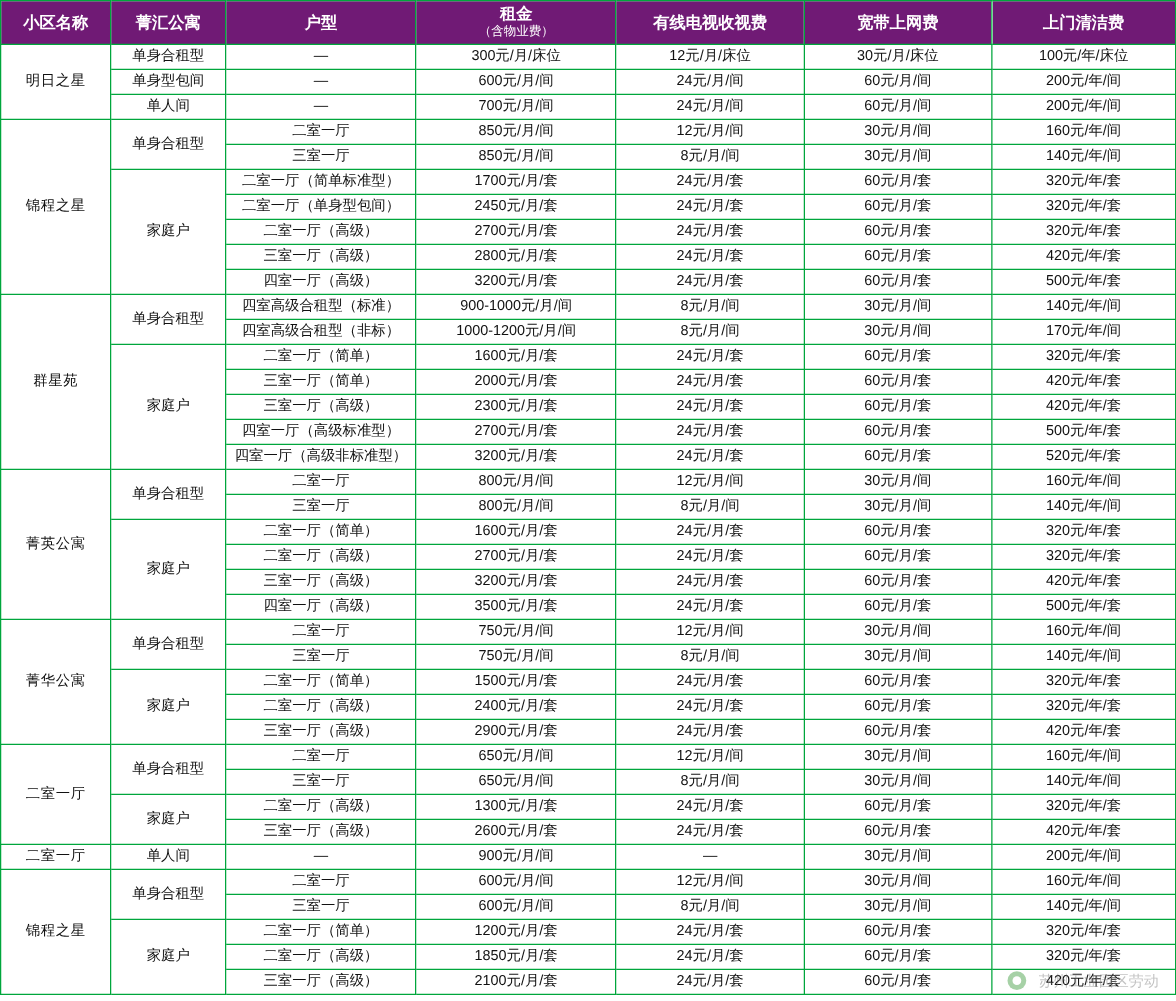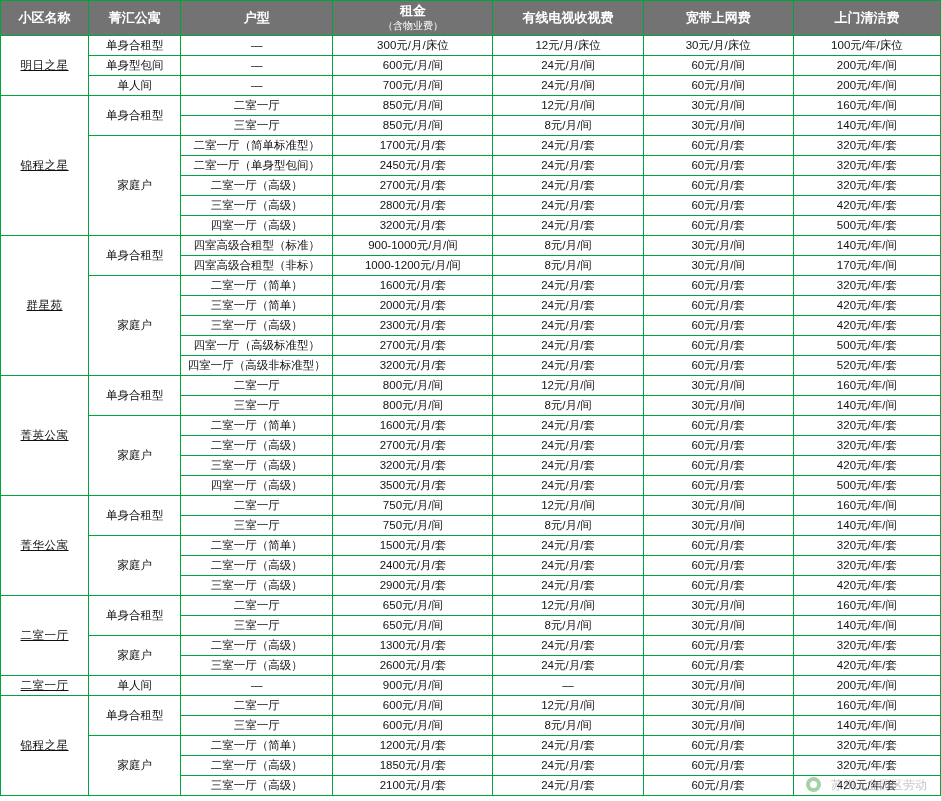--- a/index.html
+++ b/index.html
@@ -26,38 +26,37 @@
     font-size: 11.5px;
     color: #111111;
     padding: 0;
     height: 19px;
     line-height: 1.15;
     font-weight: normal;
     white-space: nowrap;
     overflow: hidden;
   }
   #rate-table thead th {
-    background: #737373;
+    background: #701a75;
     color: #ffffff;
     font-weight: bold;
     font-size: 13px;
     height: 34px;
     border-color: #00a63c;
   }
   #rate-table thead th .sub {
     display: block;
     font-size: 10px;
     font-weight: normal;
     margin-top: 1px;
   }
   .c-name {
     font-weight: bold;
     font-size: 13px;
     letter-spacing: 0.5px;
-    text-decoration: underline;
   }
   .c-type {
     font-size: 12px;
     margin-top: 32px;
   }
   .watermark {
     position: absolute;
     right: 14px;
     bottom: 7px;
     display: flex;

